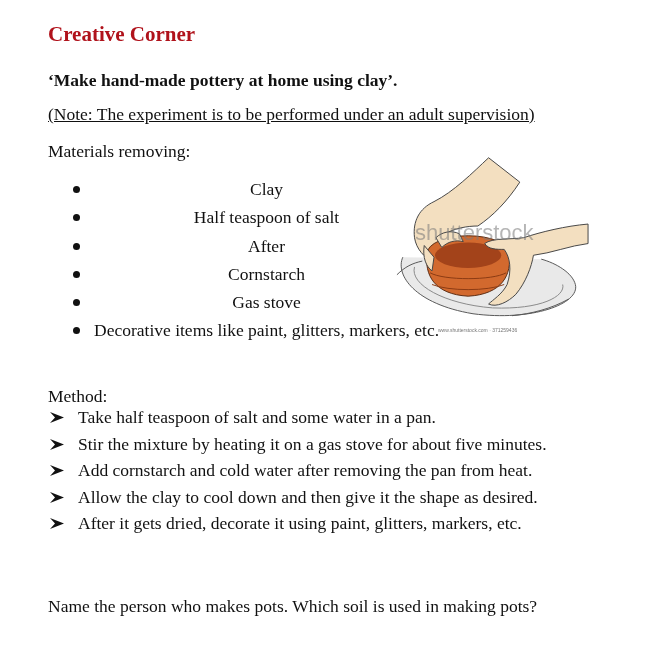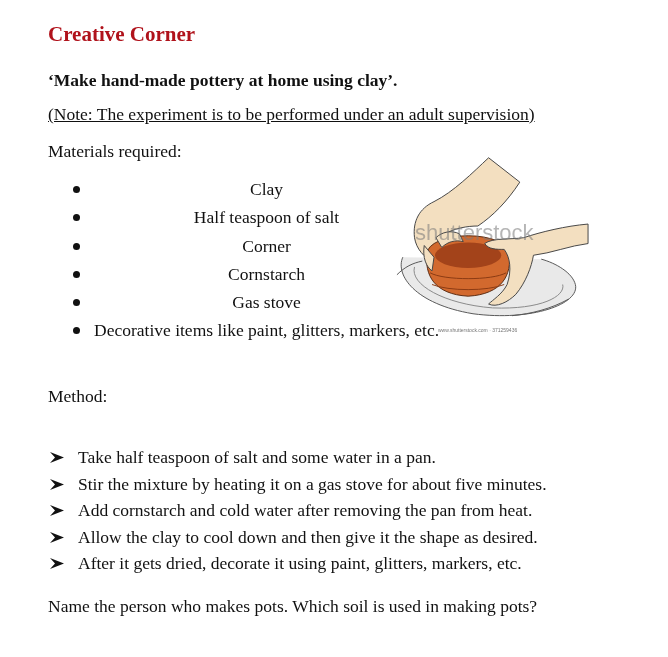--- a/index.html
+++ b/index.html
@@ -76,21 +76,21 @@
     }
     .method-label {
       position: absolute;
       left: 48px; top: 385px;
       font-size: 17.5px;
       margin: 0;
       line-height: 22px;
     }
     .method-list {
       position: absolute;
-      left: 50px; top: 444px;
+      left: 50px; top: 404px;
       margin: 0; padding: 0;
       list-style: none;
     }
     .method-list li {
       position: relative;
       font-size: 17.5px;
       line-height: 26.6px;
       height: 26.6px;
       padding-left: 28px;
       white-space: nowrap;
@@ -136,26 +136,26 @@
 <body>
 
 <div class="page">
 
   <h1 class="title">Creative Corner</h1>
 
   <p class="subtitle">‘Make hand-made pottery at home using clay’.</p>
 
   <p class="note">(Note: The experiment is to be performed under an adult supervision)</p>
 
-  <p class="materials-label">Materials required:</p>
+  <p class="materials-label">Materials removing:</p>
 
   <ul class="materials-list">
     <li><span class="bullet"></span><span>Clay</span></li>
     <li><span class="bullet"></span><span>Half teaspoon of salt</span></li>
-    <li><span class="bullet"></span><span>Corner</span></li>
+    <li><span class="bullet"></span><span>After</span></li>
     <li><span class="bullet"></span><span>Cornstarch</span></li>
     <li><span class="bullet"></span><span>Gas stove</span></li>
     <li><span class="bullet"></span><span>Decorative items like paint, glitters, markers, etc.</span></li>
   </ul>
 
   <svg class="illustration" viewBox="0 0 200 200" xmlns="http://www.w3.org/2000/svg">
 
     <g>
       <path d="M8 112 C 0 130, 20 160, 80 170 C 140 178, 190 160, 185 140 C 182 128, 165 118, 150 114" fill="#e9e9e9" stroke="#555" stroke-width="1"></path>
       <path d="M20 122 C 15 140, 50 160, 100 164 C 150 166, 175 152, 172 140" fill="none" stroke="#888" stroke-width="1"></path>

